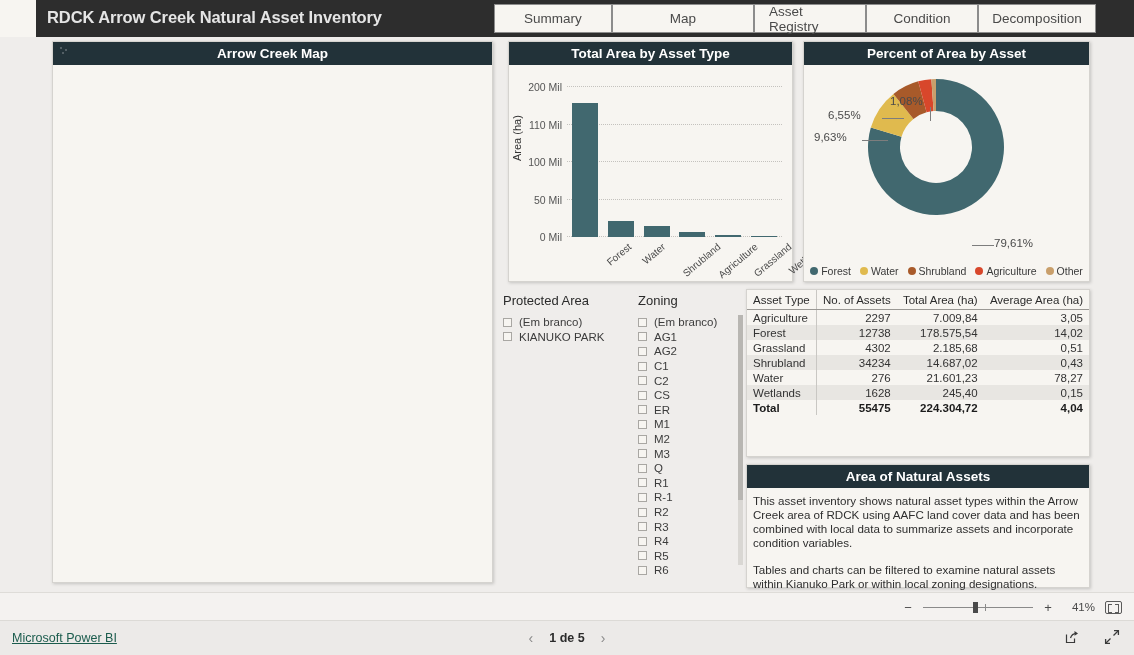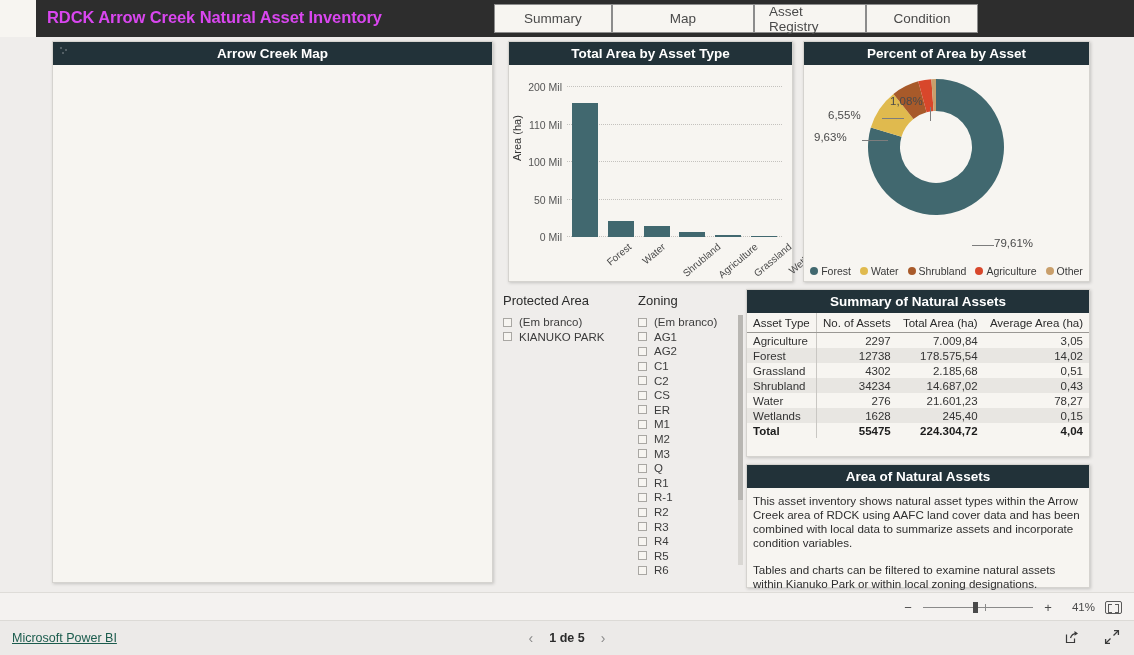--- a/index.html
+++ b/index.html
@@ -12,21 +12,21 @@
   .app { position: relative; width: 1134px; height: 655px; background: #efedeb; }
 
   
   .header {
     position: absolute; left: 0; top: 0; width: 1134px; height: 37px;
     background: #2d2d2d;
   }
   .header-accent { position: absolute; left: 0; top: 0; width: 36px; height: 37px; background: #f7f5f1; }
   .header-title {
     position: absolute; left: 47px; top: 8px;
-    color: #d946ef; font-size: 16.5px; font-weight: bold;
+    color: #e5e5e5; font-size: 16.5px; font-weight: bold;
     letter-spacing: -0.1px;
   }
   .tabs { position: absolute; left: 494px; top: 4px; display: flex; gap: 0; }
   .tab {
     height: 29px; background: #f7f5f1; border: 1px solid #8c8c8c;
     color: #4a4a4a; font-size: 13.5px;
     display: flex; align-items: center; justify-content: center;
     padding: 0 14px; cursor: pointer;
   }
   .tab.w-summary { width: 118px; }
@@ -189,20 +189,21 @@
 <div class="app">
 
   <div class="header">
     <div class="header-accent"></div>
     <div class="header-title">RDCK Arrow Creek Natural Asset Inventory</div>
     <div class="tabs">
       <div class="tab w-summary">Summary</div>
       <div class="tab w-map">Map</div>
       <div class="tab w-registry">Asset Registry</div>
       <div class="tab w-condition">Condition</div>
+      <div class="tab w-decomp">Decomposition</div>
     </div>
   </div>
 
   <div class="card" id="map-card">
     <div class="card-head">
       <span class="head-artifact"></span>
       <span>Arrow Creek Map</span>
     </div>
     <div class="map-body"></div>
   </div>
@@ -393,21 +394,20 @@
             <span class="slicer-lab">R6</span>
           </div>
         </div>
       <div class="slicer-scroll">
         <div class="slicer-thumb"></div>
       </div>
     </div>
   </div>
 
   <div class="card" id="table-card">
-    <div class="card-head">Summary of Natural Assets</div>
     <table>
       <thead>
         <tr>
           <th class="c0">Asset Type</th>
           <th>No. of Assets</th>
           <th>Total Area (ha)</th>
           <th>Average Area (ha)</th>
         </tr>
       </thead>
       <tbody id="table-body">

